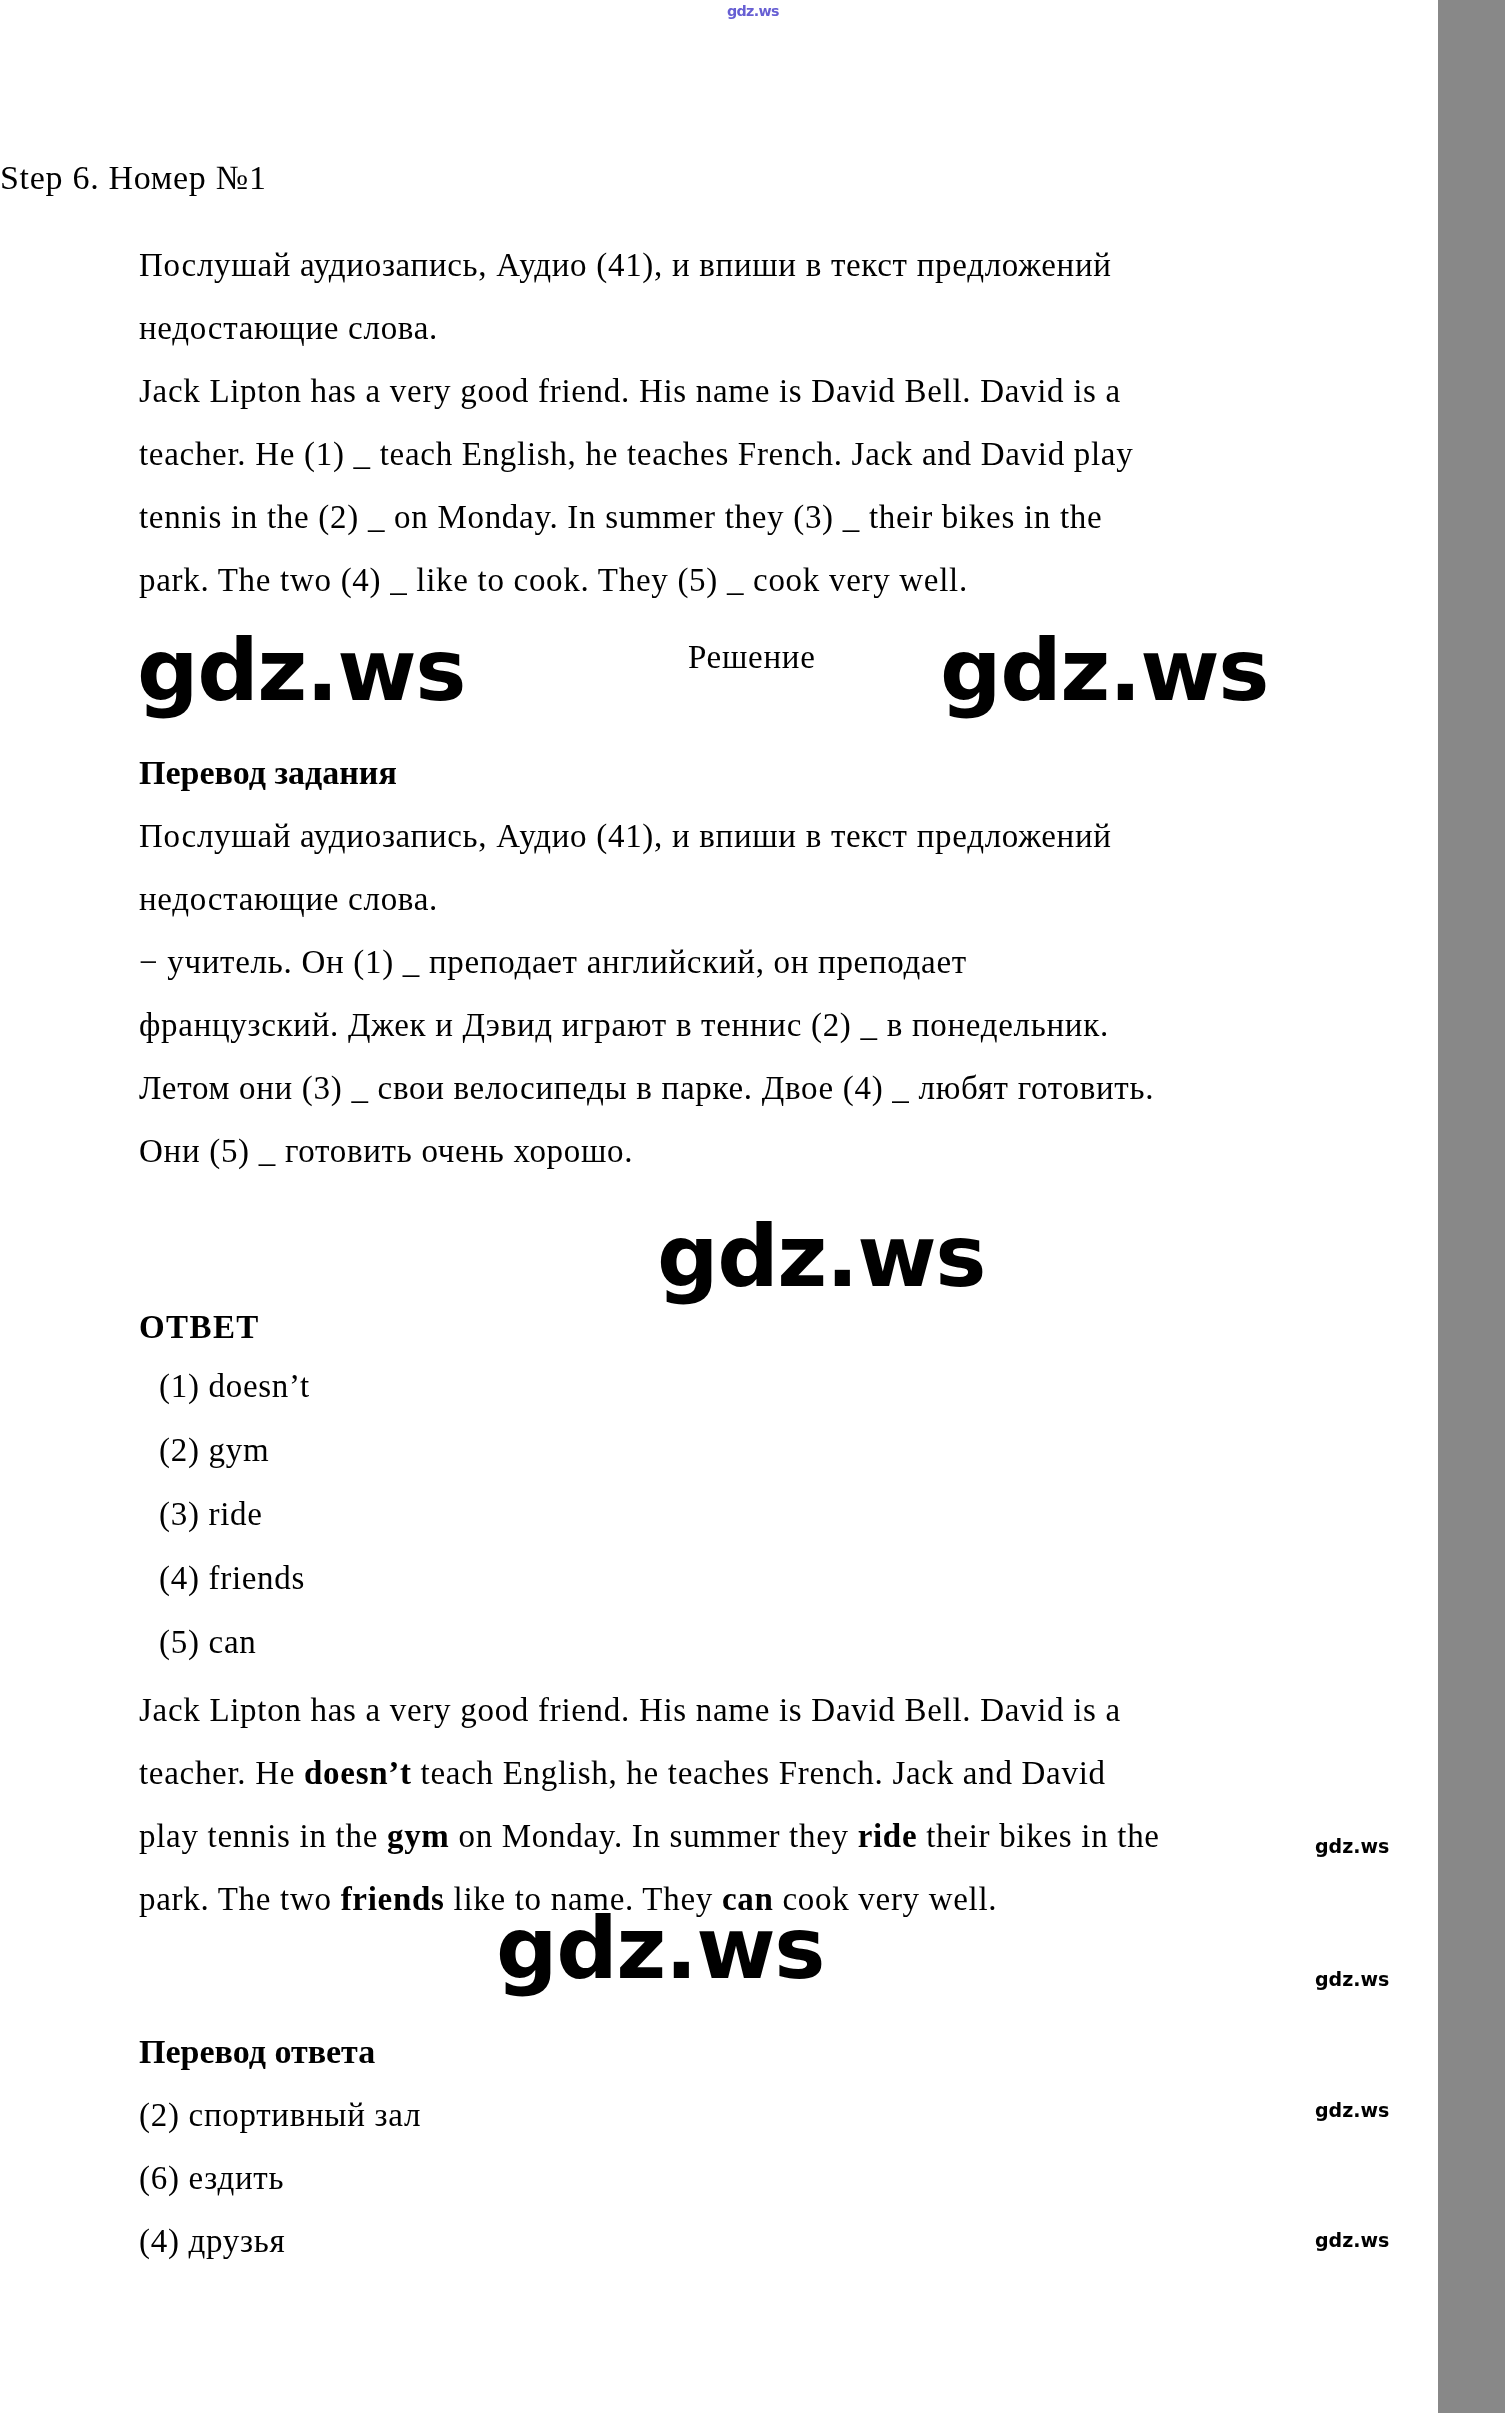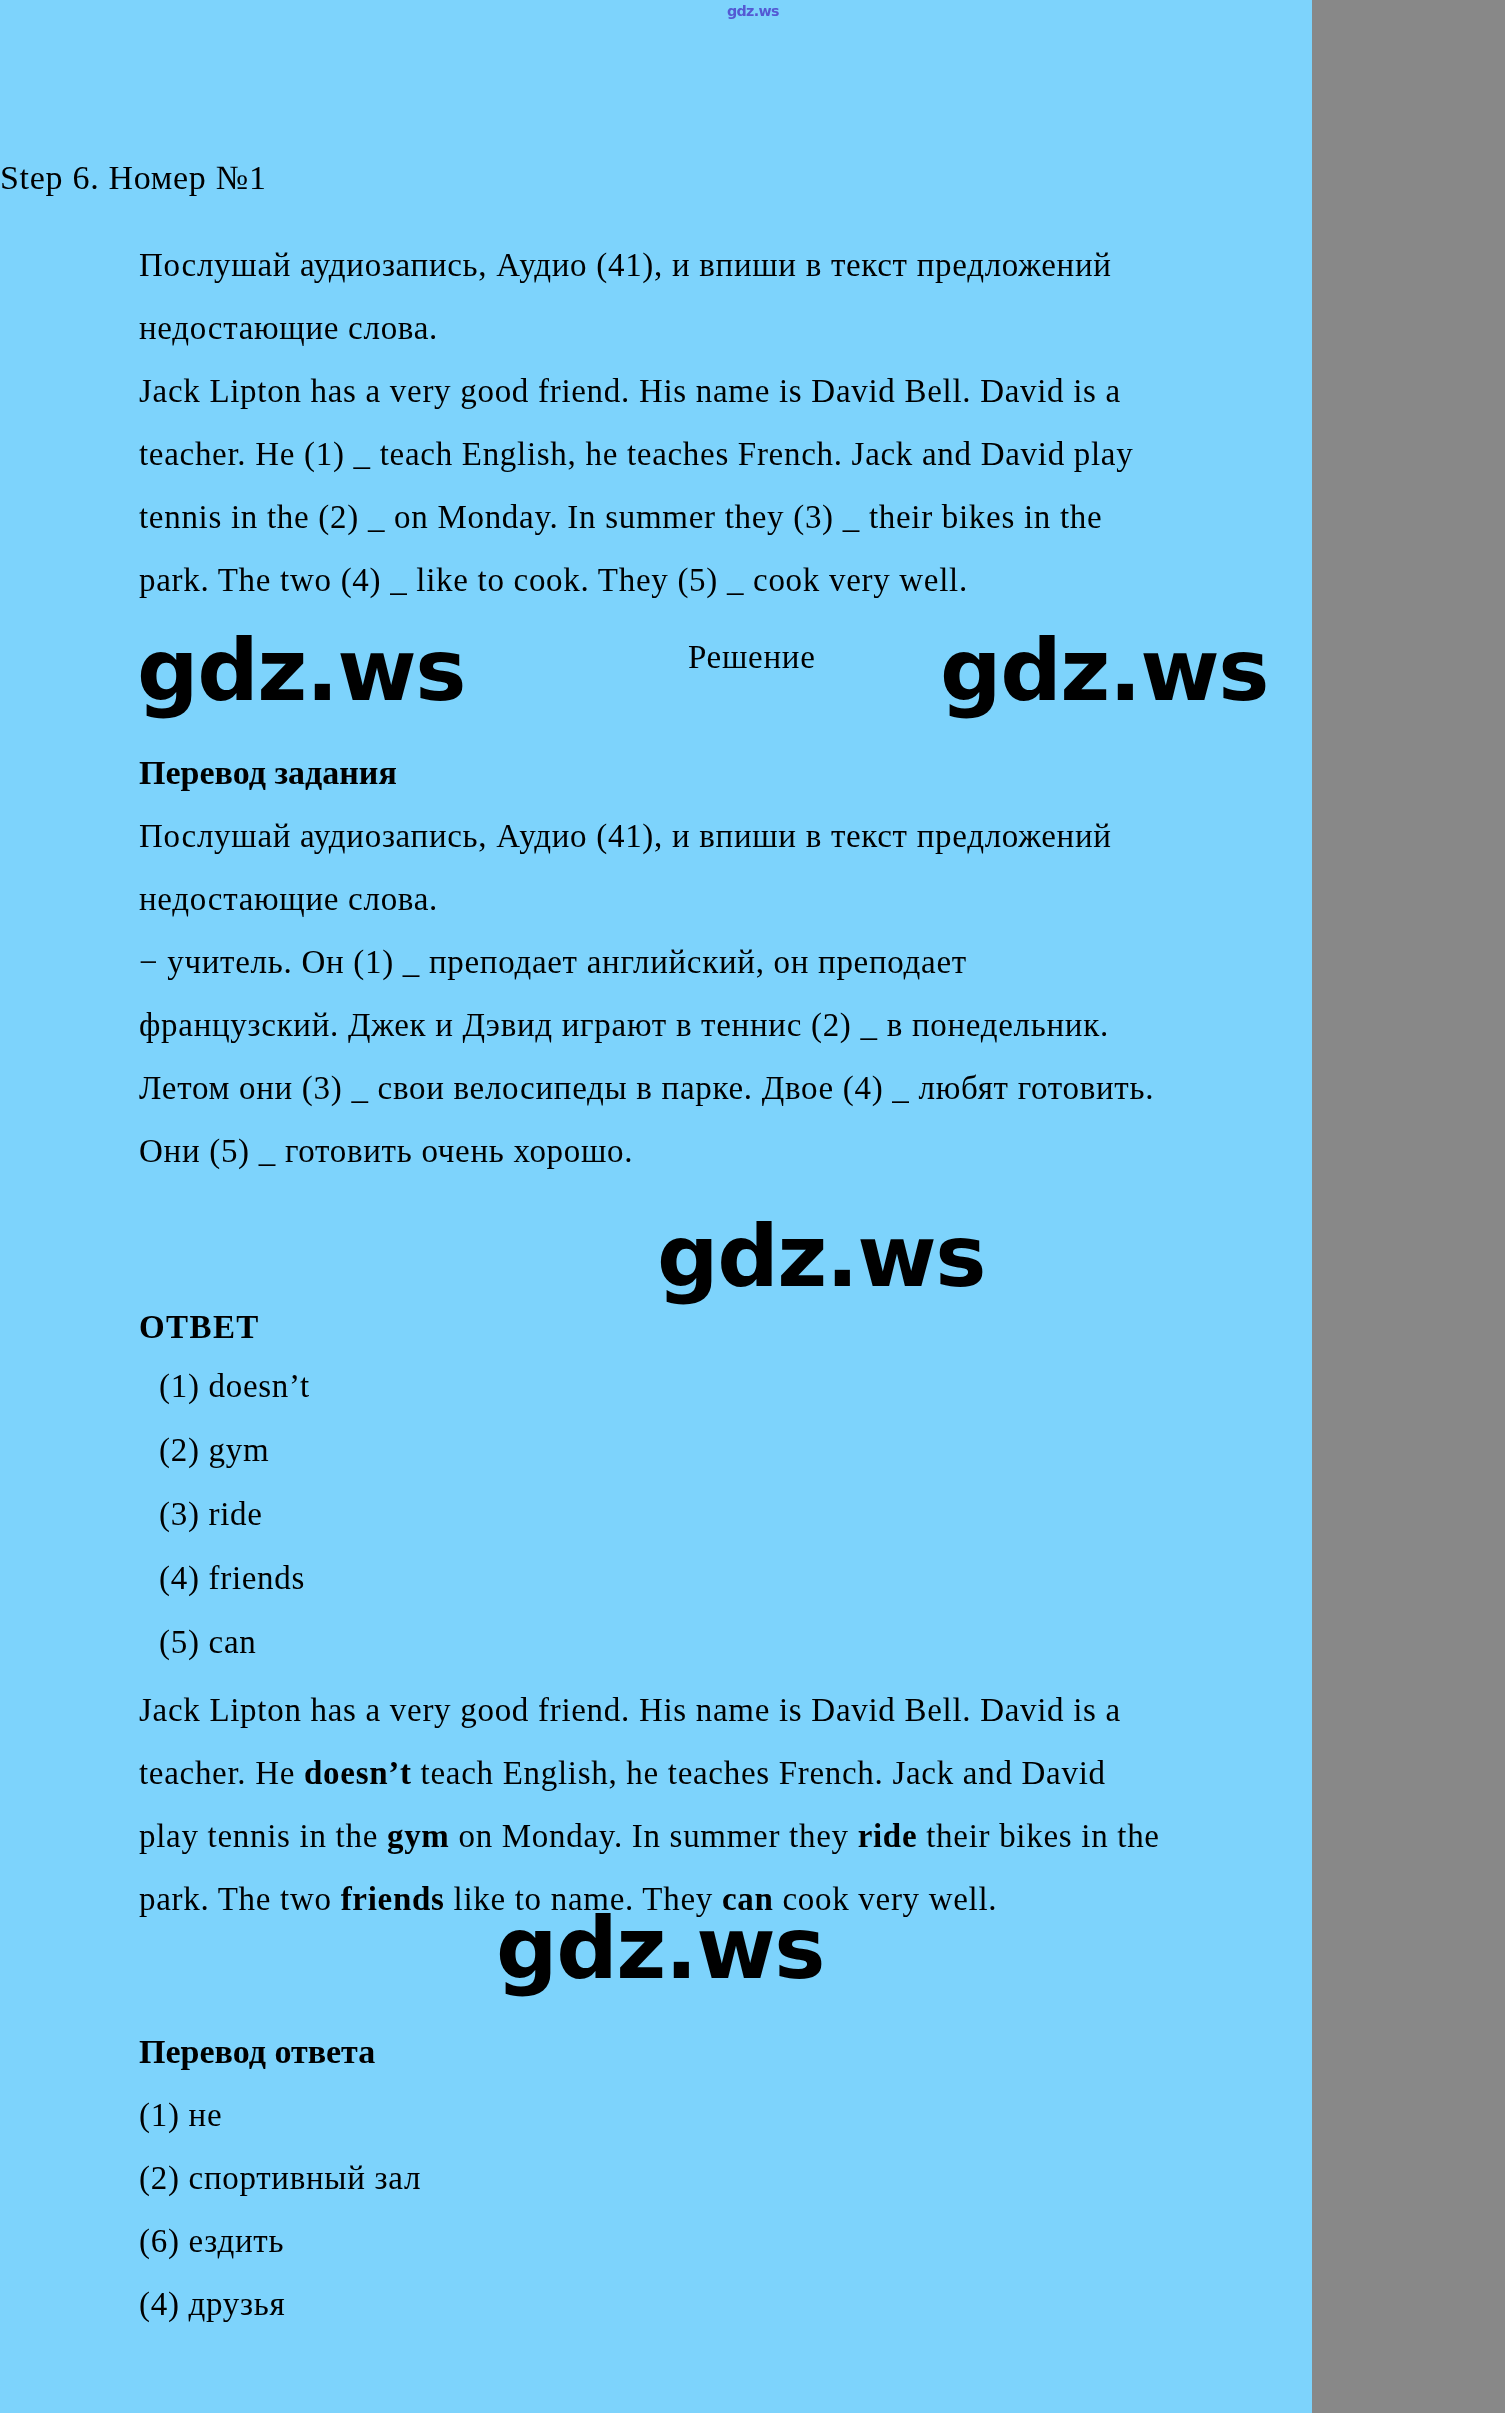--- a/index.html
+++ b/index.html
@@ -1,20 +1,20 @@
 <!DOCTYPE html>
 <html style="font-size:11.4px"><head>
 <meta charset="utf-8">
 <style>
   html, body { margin: 0; padding: 0; background: #888; }
   .page {
     position: relative;
-    width: 1312px;
+    width: 1438px;
     height: 2413px;
-    background: #7dd3fc;
+    background: #ffffff;
     font-family: "Liberation Serif", serif;
     color: #000;
     overflow: hidden;
   }
   .title {
     position: absolute;
     top: 159px; left: 0; width: 100%;
     text-align: left;
     font-size: 34px;
     letter-spacing: 0.7px;
@@ -123,21 +123,20 @@
     <div class="ln"><span>teacher. He </span><span class="seg-b">doesn’t</span><span> teach English, he teaches French. Jack and David</span></div>
     <div class="ln"><span>play tennis in the </span><span class="seg-b">gym</span><span> on Monday. In summer they </span><span class="seg-b">ride</span><span> their bikes in the</span></div>
     <div class="ln"><span>park. The two </span><span class="seg-b">friends</span><span> like to name. They </span><span class="seg-b">can</span><span> cook very well.</span></div>
   </div>
 
   <div class="wm-big" style="left:496px; top:1901px">gdz.ws</div>
 
   <div class="heading bold-italic" style="top:2033px">Перевод ответа</div>
 
   <div class="block" style="top:2084px">
-    <div class="ln">(1) не</div>
     <div class="ln">(2) спортивный зал</div>
     <div class="ln">(6) ездить</div>
     <div class="ln">(4) друзья</div>
   </div>
 
   <div class="wm-side" style="top:1836px">gdz.ws</div>
   <div class="wm-side" style="top:1969px">gdz.ws</div>
   <div class="wm-side" style="top:2100px">gdz.ws</div>
   <div class="wm-side" style="top:2230px">gdz.ws</div>
 

